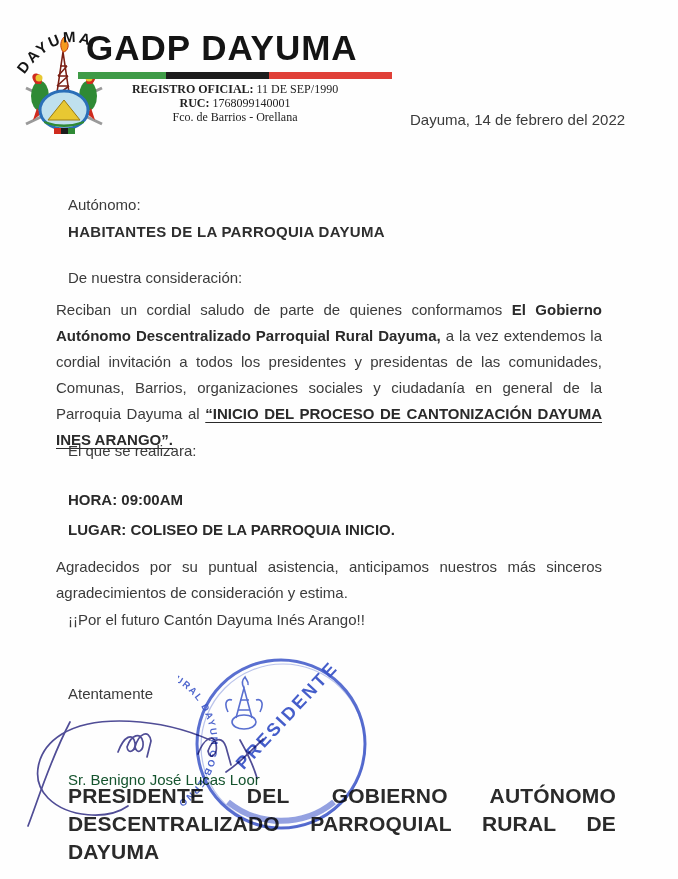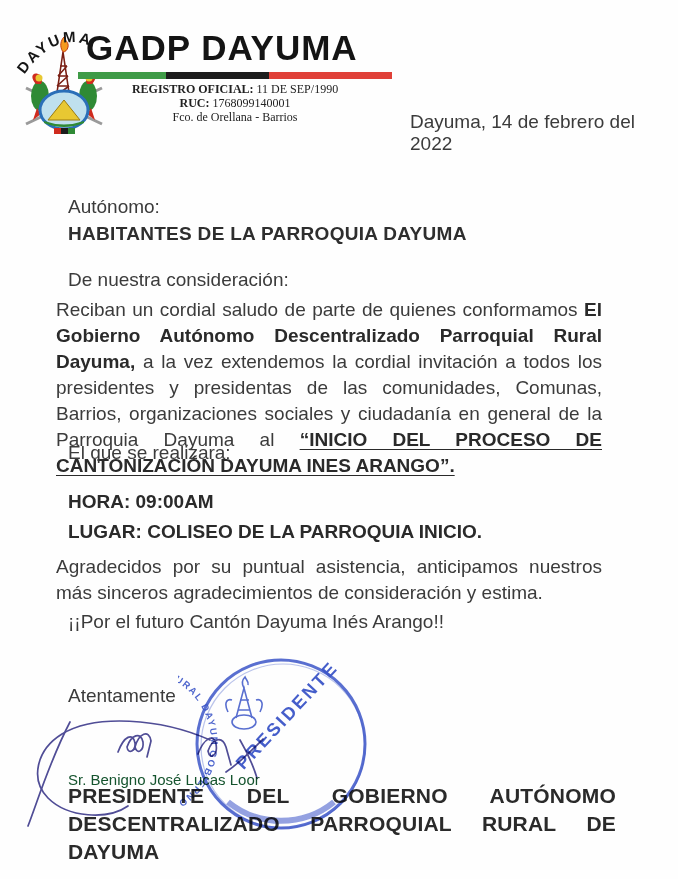--- a/index.html
+++ b/index.html
@@ -27,21 +27,21 @@
   .reg-block{
     left:78px;top:82px;width:314px;
     text-align:center;
     font-family:"Liberation Serif","DejaVu Serif",serif;
     font-size:12px;line-height:14px;color:#222;
     white-space:nowrap;
   }
   .reg-block b{font-weight:700;}
   
   .date-line{left:410px;top:111px;font-size:15px;color:#404040;}
-  .body-text{font-size:19px;color:#3b3b3b;}
+  .body-text{font-size:15px;color:#3b3b3b;}
   .salutation{left:68px;top:196px;}
   .addressee{left:68px;top:223px;font-weight:700;color:#2e2e2e;letter-spacing:.3px;}
   .greeting{left:68px;top:269px;}
   .para{
     left:56px;width:546px;
     text-align:justify;text-align-last:left;
     line-height:26px;margin:0;
   }
   .para1{top:297px;}
   .b1{font-weight:700;color:#2a2a2a;}
@@ -121,21 +121,21 @@
 
   <div class="abs tricolor">
     <div class="seg seg-green" style="background-color: rgb(63, 155, 71);"></div>
     <div class="seg seg-black" style="background-color: rgb(28, 28, 28);"></div>
     <div class="seg seg-red" style="background-color: rgb(224, 64, 56);"></div>
   </div>
 
   <div class="abs reg-block">
     <div><b>REGISTRO OFICIAL:</b><span> 11 DE SEP/1990</span></div>
     <div><b>RUC:</b><span> 1768099140001</span></div>
-    <div>Fco. de Orellana - Barrios</div>
+    <div>Fco. de Barrios - Orellana</div>
   </div>
 
   <div class="abs date-line body-text">Dayuma, 14 de febrero del 2022</div>
 
   <div class="abs salutation body-text">Autónomo:</div>
   <div class="abs addressee body-text">HABITANTES DE LA PARROQUIA DAYUMA</div>
   <div class="abs greeting body-text">De nuestra consideración:</div>
 
   <p class="abs para para1 body-text"><span>Reciban un cordial saludo de parte de quienes conformamos </span><span class="b1">El Gobierno Autónomo Descentralizado Parroquial Rural Dayuma,</span><span> a la vez extendemos la cordial invitación a todos los presidentes y presidentas de las comunidades, Comunas, Barrios, organizaciones sociales y ciudadanía en general de la Parroquia Dayuma al </span><span class="bu">“INICIO DEL PROCESO DE CANTONIZACIÓN DAYUMA INES ARANGO”.</span></p>
 

